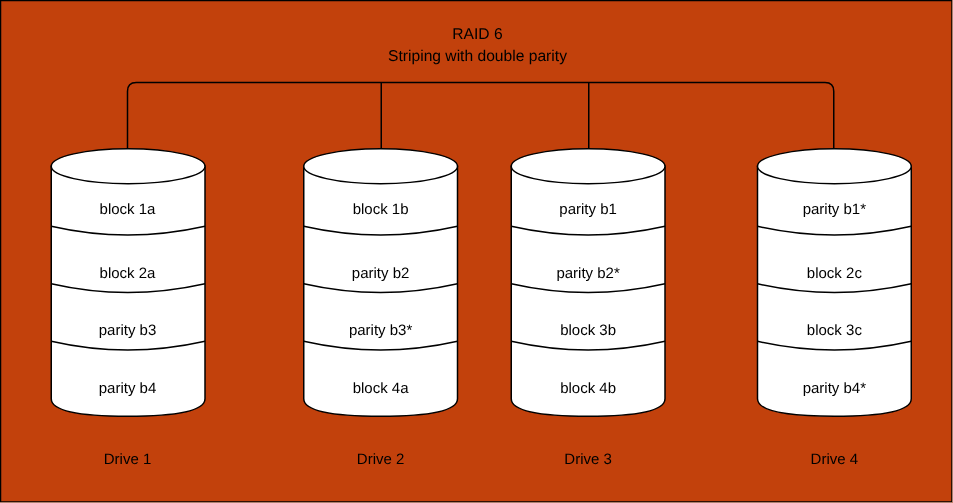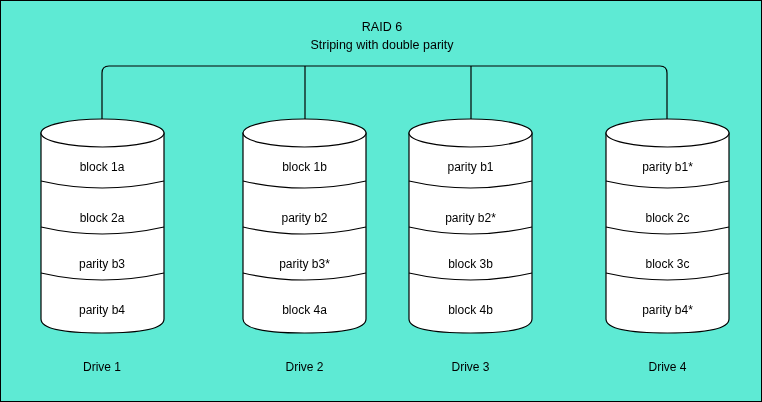--- a/index.html
+++ b/index.html
@@ -7,21 +7,21 @@
     padding: 0;
     background: #ffffff;
   }
   body {
     font-family: "Liberation Sans", sans-serif;
   }
   #canvas {
     position: relative;
     width: 762px;
     height: 402px;
-    background: #5eead4;
+    background: #c2410c;
     border: 1px solid #000000;
     box-sizing: border-box;
     overflow: hidden;
   }
   #diagram-svg {
     position: absolute;
     left: 0;
     top: 0;
     width: 762px;
     height: 402px;

